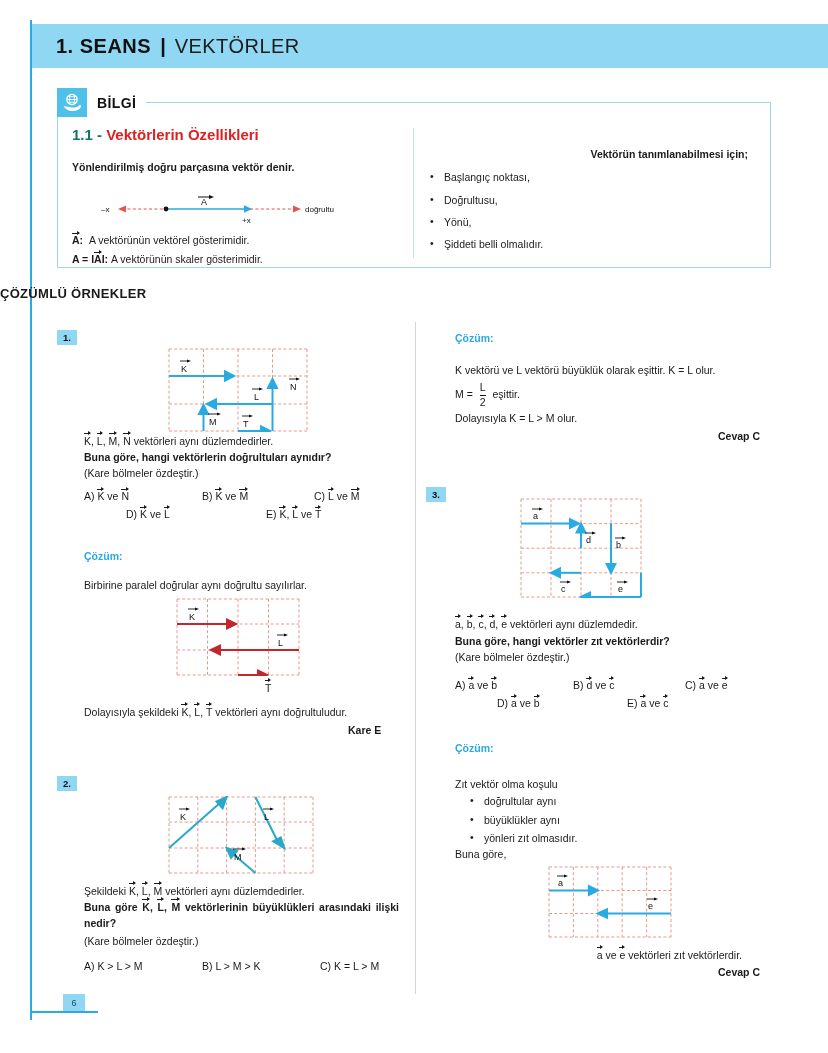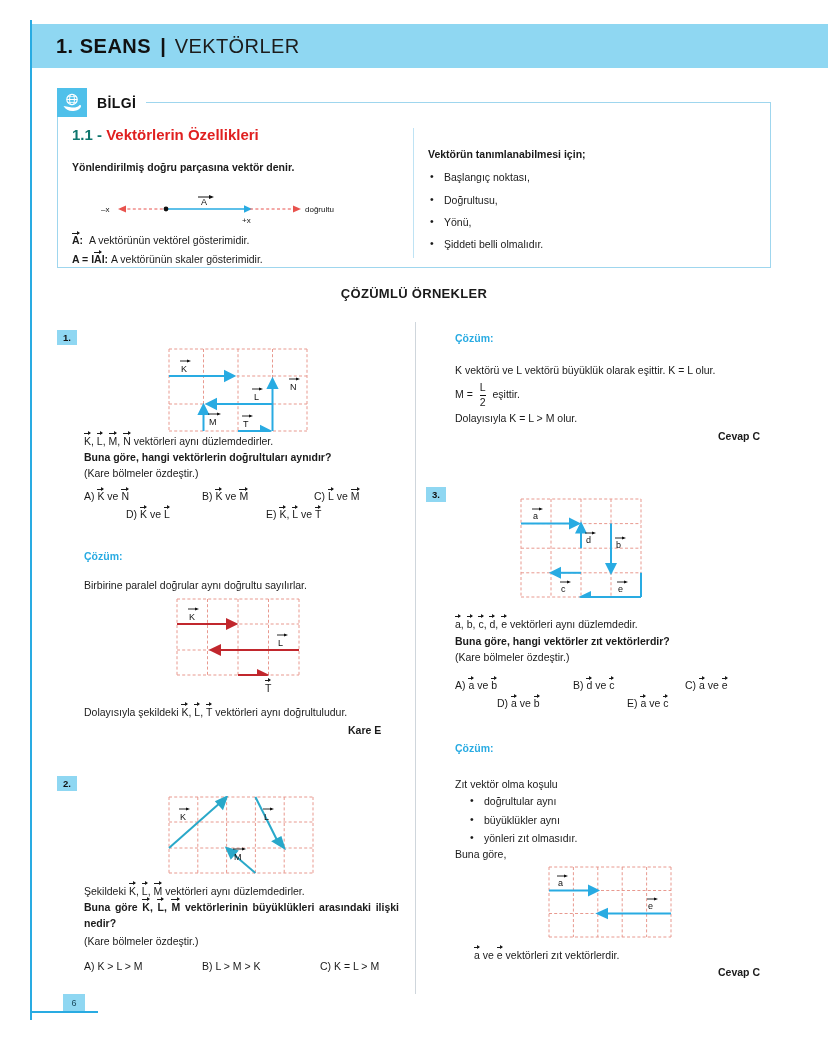--- a/index.html
+++ b/index.html
@@ -37,34 +37,34 @@
   .bilgi-label{font-size:14px;font-weight:bold;color:#111;margin-left:10px;letter-spacing:.4px;}
 
   .sec-title{position:absolute;left:72px;top:126px;font-size:15px;font-weight:bold;}
   .sec-title .num{color:#0f766e;}
   .sec-title .red{color:#e02020;}
 
   .vdiv{position:absolute;left:413px;top:128px;width:1px;height:130px;background:#bfe3f4;}
 
   .lcol{position:absolute;left:72px;top:160px;width:320px;font-size:10.5px;line-height:1.5;font-weight:bold;}
   .rcol{position:absolute;left:428px;top:146px;width:320px;font-size:10.5px;line-height:1.55;}
-  .rcol .rhead{font-weight:bold;margin-bottom:7px;}
+  .rcol .rhead{font-weight:bold;margin-bottom:7px;text-align:right;}
   .rcol ul{margin:0;padding-left:16px;list-style:none;}
   .rcol li{position:relative;margin-bottom:6px;}
   .rcol li:before{content:"•";position:absolute;left:-14px;top:-1px;}
 
   .defline{font-size:10.5px;margin-top:4px;}
   .defline b{font-weight:bold;}
 
   
   .axisfig{position:absolute;left:100px;top:192px;width:250px;height:34px;}
 
   
   .cozumlu{
-    position:absolute;left:0;top:286px;width:828px;text-align:center;
+    position:absolute;left:0;top:286px;width:828px;
     font-size:13px;font-weight:bold;letter-spacing:.3px;
   }
 
   
   .coldiv{position:absolute;left:415px;top:322px;width:1px;height:672px;background:#cfd6dc;}
 
   
   .qnum{
     position:absolute;width:20px;height:15px;background:#8fd7f2;
     font-size:9.5px;font-weight:bold;color:#111;
@@ -474,21 +474,21 @@
         <text x="10" y="20">a</text>
         <line x1="9" y1="10" x2="18" y2="10" stroke="#111" stroke-width=".9"></line>
         <polygon points="20,10 16,8.4 16,11.6" fill="#111"></polygon>
         <text x="100" y="43">e</text>
         <line x1="99" y1="33" x2="108" y2="33" stroke="#111" stroke-width=".9"></line>
         <polygon points="110,33 106,31.4 106,34.6" fill="#111"></polygon>
       </g>
     </svg>
   </div>
 
-  <div class="tx" style="left:474px;top:948px;width:310px;">
+  <div class="tx" style="left:432px;top:948px;width:310px;text-align:right;">
     <span class="vt v">a</span> ve <span class="vt v">e</span> vektörleri zıt vektörlerdir.
   </div>
   <div class="cevap" style="left:718px;top:966px;">Cevap C</div>
 
   <div class="pagetab">6</div>
   <div class="foot-rule"></div>
 
 </div>
 
 </body></html>

